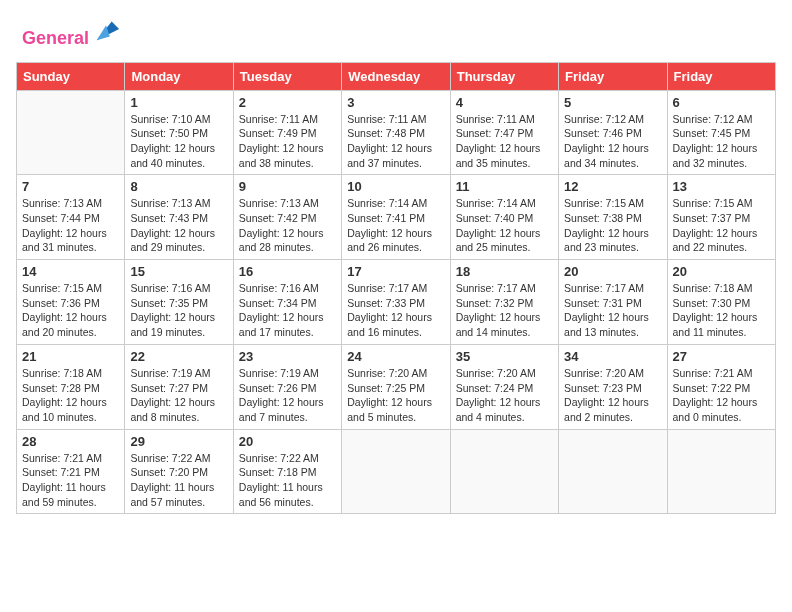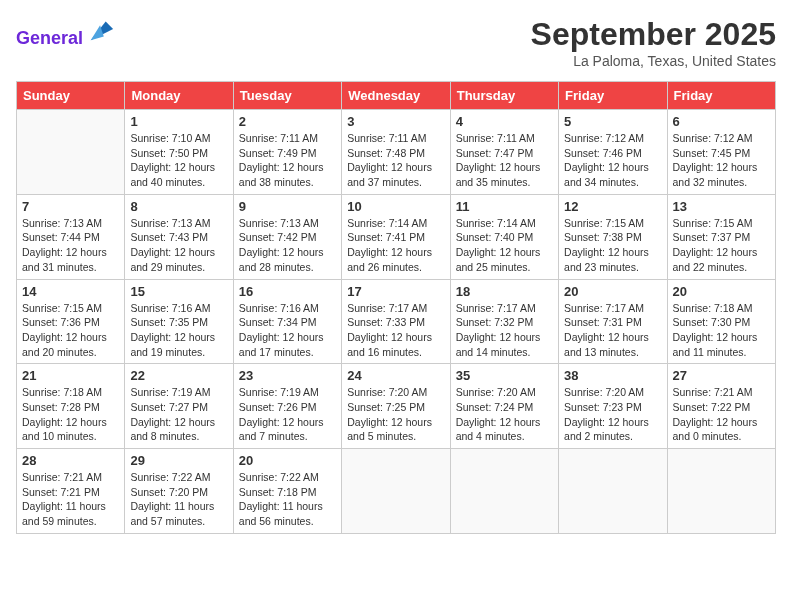--- a/index.html
+++ b/index.html
@@ -20,21 +20,22 @@
       display: flex;
       align-items: center;
     }
     .logo-text {
       font-size: 18px;
       font-weight: bold;
       color: #333;
       line-height: 1.2;
     }
     .logo-text span {
-      color: #6d28d9;
+      color: #ec4899;
+      margin-left: 6px;
     }
     .logo-icon {
       width: 28px;
       height: 28px;
       margin-left: 4px;
     }
     .title-block {
       text-align: right;
     }
     .month-title {
@@ -89,24 +90,20 @@
   <div class="logo">
     <div>
       <div class="logo-text">
         <span>General</span><svg class="logo-icon" viewBox="0 0 30 30" xmlns="http://www.w3.org/2000/svg">
             <polygon points="4,26 28,14 20,6" fill="#1a6bb5"></polygon>
             <polygon points="4,26 18,22 14,10" fill="#4da3e0"></polygon>
           </svg>
       </div>
     </div>
   </div>
-  <div class="title-block">
-    <div class="month-title">September 2025</div>
-    <div class="location">La Paloma, Texas, United States</div>
-  </div>
 </div>
 
 <table class="calendar">
   <thead>
     <tr>
     <th>Sunday</th>
         <th>Monday</th>
         <th>Tuesday</th>
         <th>Wednesday</th>
         <th>Thursday</th>
@@ -292,21 +289,21 @@
 and 5 minutes.</div>
         </td>
         <td>
           <div class="day-num">35</div>
           <div class="day-info" style="white-space: pre-line;">Sunrise: 7:20 AM
 Sunset: 7:24 PM
 Daylight: 12 hours
 and 4 minutes.</div>
         </td>
         <td>
-          <div class="day-num">38</div>
+          <div class="day-num">34</div>
           <div class="day-info" style="white-space: pre-line;">Sunrise: 7:20 AM
 Sunset: 7:23 PM
 Daylight: 12 hours
 and 2 minutes.</div>
         </td>
         <td>
           <div class="day-num">27</div>
           <div class="day-info" style="white-space: pre-line;">Sunrise: 7:21 AM
 Sunset: 7:22 PM
 Daylight: 12 hours

